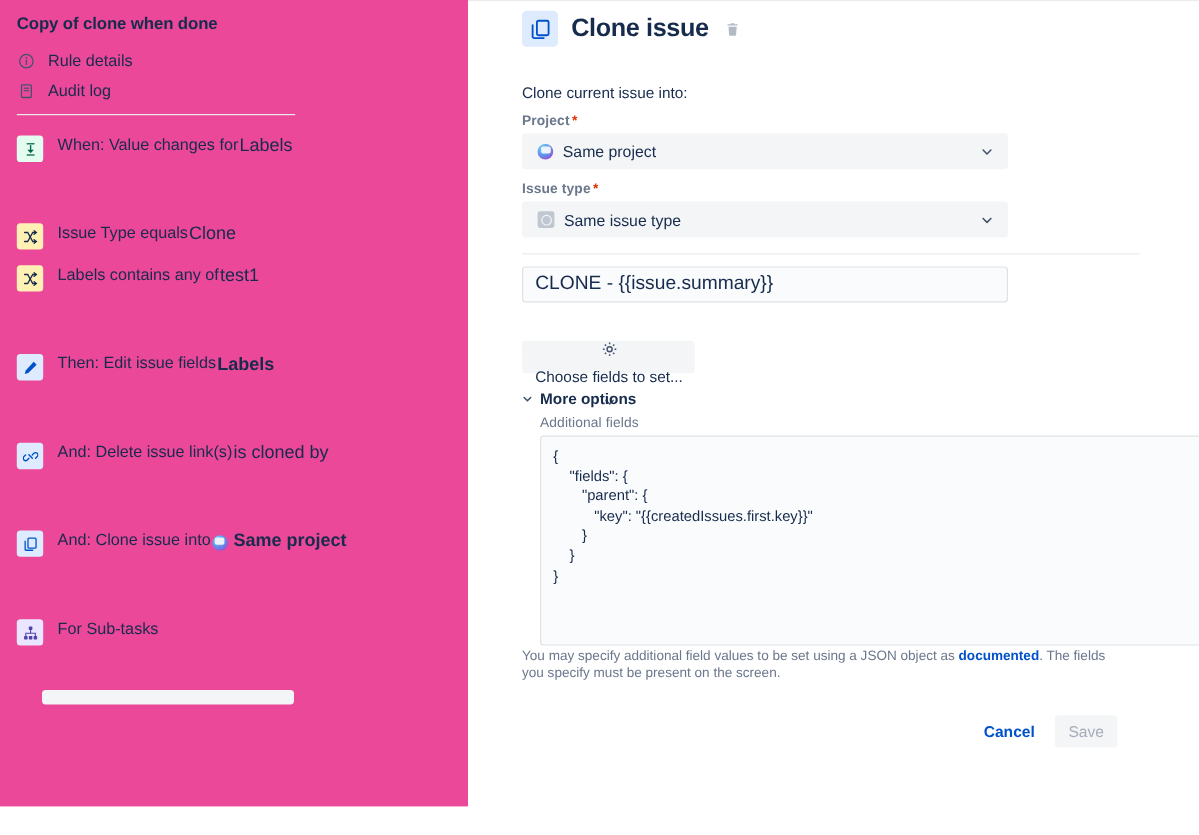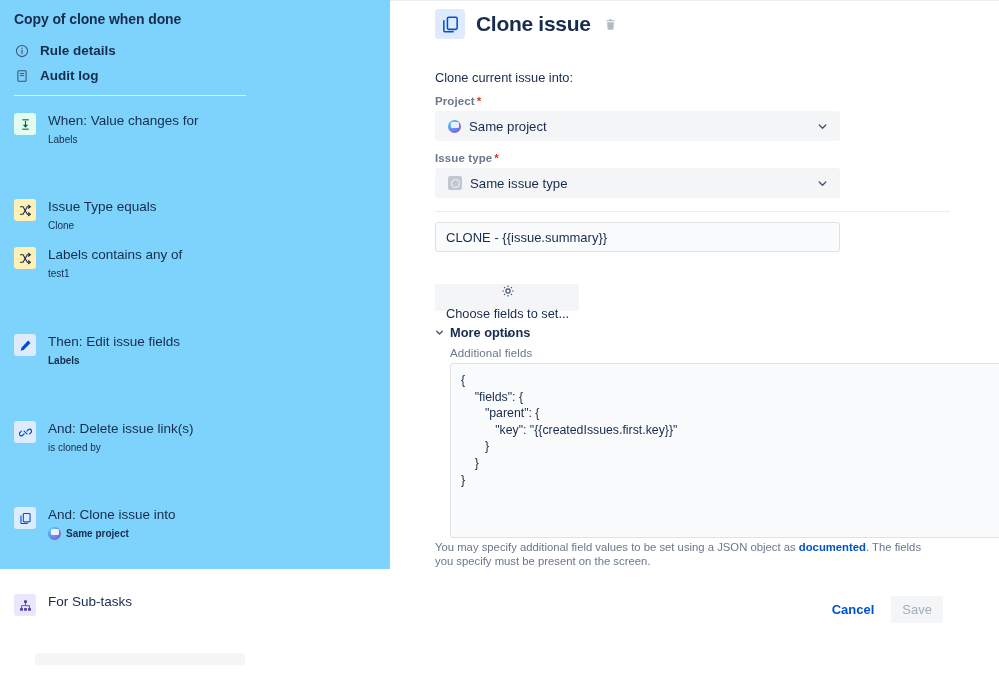--- a/index.html
+++ b/index.html
@@ -9,31 +9,31 @@
     font-family: "Liberation Sans", sans-serif;
     color: #172B4D;
     overflow: hidden;
   }
   .page { position: relative; width: 999px; height: 696px; display: flex; }
   .topline { position: absolute; top: 0; left: 0; right: 0; height: 1px; background: #EBECF0; }
 
   
   .sidebar {
     position: relative;
-    width: 390px; height: 569px;
+    width: 390px; height: 672px;
     padding: 0;
-    background: #7dd3fc;
+    background: #ec4899;
     flex: 0 0 390px;
   }
   .rule-title {
     position: absolute; left: 14px; top: 11px;
     font-size: 14px; font-weight: bold; color: #172B4D;
     letter-spacing: -0.1px;
   }
-  .navlinks { position: absolute; left: 14px; top: 38px; width: 232px; font-weight: bold; }
+  .navlinks { position: absolute; left: 14px; top: 38px; width: 232px; }
   .navrow { display: flex; align-items: center; gap: 11px; height: 25px; cursor: pointer; }
   .navrow .glyph { width: 15px; height: 15px; display: flex; align-items: center; justify-content: center; color: #42526E; }
   .navrow .lbl { font-size: 13.5px; color: #172B4D; }
   .nav-divider {
     position: absolute; left: 14px; top: 95px; width: 232px; height: 1px; background: #EBECF0;
   }
 
   .steps { position: absolute; left: 0; top: 106px; width: 390px; }
   .step {
     position: relative;
@@ -47,25 +47,25 @@
   .step-icon {
     flex: 0 0 auto;
     width: 22px; height: 22px; border-radius: 3px;
     display: flex; align-items: center; justify-content: center;
     margin-top: 1px;
   }
   .ic-trigger { background: #E3FCEF; color: #006644; }
   .ic-condition { background: #FFF0B3; color: #172B4D; }
   .ic-action { background: #DEEBFF; color: #0052CC; }
   .ic-branch  { background: #EAE6FF; color: #5243AA; }
-  .step-body { display: flex; flex-direction: column; gap: 1px; min-width: 0; }
+  .step-body { display: flex; gap: 1px; min-width: 0; }
   .step-title { font-size: 13.5px; color: #172B4D; line-height: 18px; }
   .step-sub {
-    font-size: 10px; color: #172B4D; line-height: 17px;
-    display: flex; align-items: center; gap: 5px;
+    font-size: 15px; color: #172B4D; line-height: 17px;
+    display: flex; align-items: flex-end; gap: 5px;
   }
   .step-sub.bold { font-weight: bold; }
   .proj-avatar {
     width: 13px; height: 13px; border-radius: 50%;
     background: radial-gradient(circle at 35% 30%, #7AE0F5 0%, #5B9BF0 40%, #8B5BD6 75%, #C23CC2 100%);
     display: inline-block; flex: 0 0 auto; position: relative;
   }
   .proj-avatar::after {
     content: ""; position: absolute; left: 2.5px; top: 2px; width: 8px; height: 6px;
     background: #EDF2FA; border-radius: 1.5px;
@@ -107,21 +107,21 @@
     display: flex; align-items: center; justify-content: center; flex: 0 0 auto;
   }
   .itype-icon::after { content:""; width:7px; height:7px; border:1.6px solid #F4F5F7; border-radius:50%; }
 
   .divider-1 { position: absolute; left: 45px; top: 211px; width: 515px; height: 1px; background: #EBECF0; }
 
   .fld-summary { position: absolute; left: 45px; top: 222px; width: 405px; }
   .text-input {
     height: 30px; background: #FAFBFC; border: 1px solid #DFE1E6; border-radius: 3px;
     display: flex; align-items: center; padding: 0 10px;
-    font-size: 13px; color: #172B4D; cursor: text;
+    font-size: 16px; color: #172B4D; cursor: text;
   }
 
   .choose-fields {
     position: absolute; left: 45px; top: 284px;
     height: 27px; background: #F4F5F7; border-radius: 3px;
     display: flex; align-items: center; gap: 8px; padding: 0 10px 0 11px;
     font-size: 12.8px; color: #172B4D; cursor: pointer; flex-direction: column;
   }
   .gear { color: #42526E; display: flex; align-items: center; }
 
@@ -140,21 +140,21 @@
     font-family: "Liberation Sans", sans-serif;
     font-size: 12.3px; line-height: 16.6px; color: #172B4D;
     white-space: pre;
   }
   .helptext {
     position: absolute; left: 45px; top: 541px; width: 500px;
     font-size: 11.3px; color: #6B778C; line-height: 13.5px;
   }
   .helptext .lnk { font-weight: bold; }
 
-  .actions { position: absolute; right: 56px; top: 596px; display: flex; align-items: center; gap: 6px; }
+  .actions { position: absolute; right: 68px; top: 596px; display: flex; align-items: center; gap: 6px; }
   .btn { height: 27px; padding: 0 11px; border-radius: 3px; font-size: 13px; display: flex; align-items: center; border: none; cursor: pointer; }
   .btn-cancel { background: transparent; color: #0052CC; font-weight: bold; }
   .btn-save { background: #F4F5F7; color: #A5ADBA; font-weight: normal; cursor: default; }
 </style>
 </head>
 <body>
 
 <div class="page">
   <div class="topline"></div>
 

